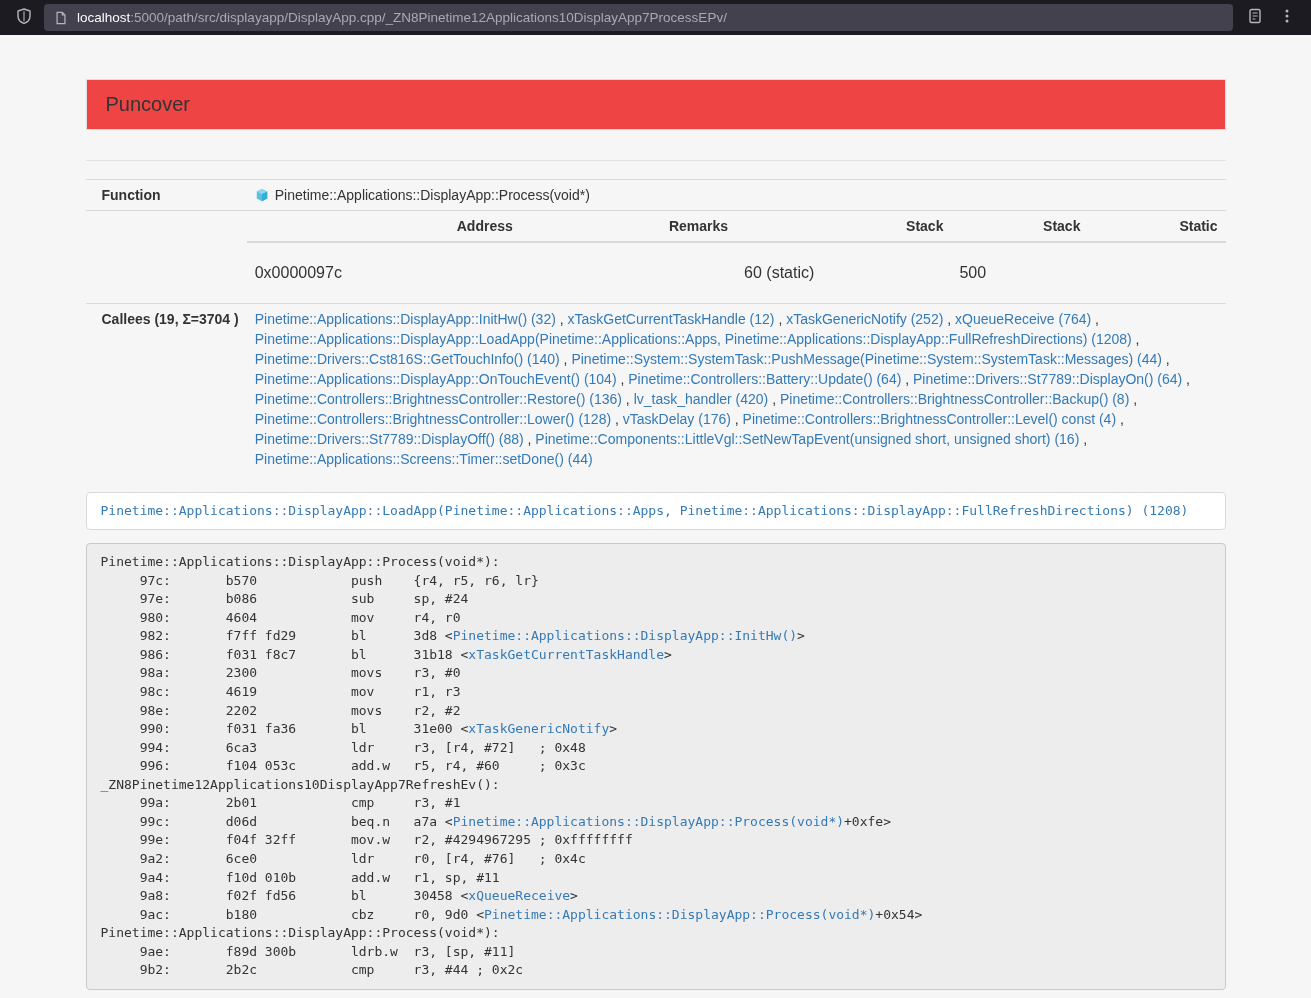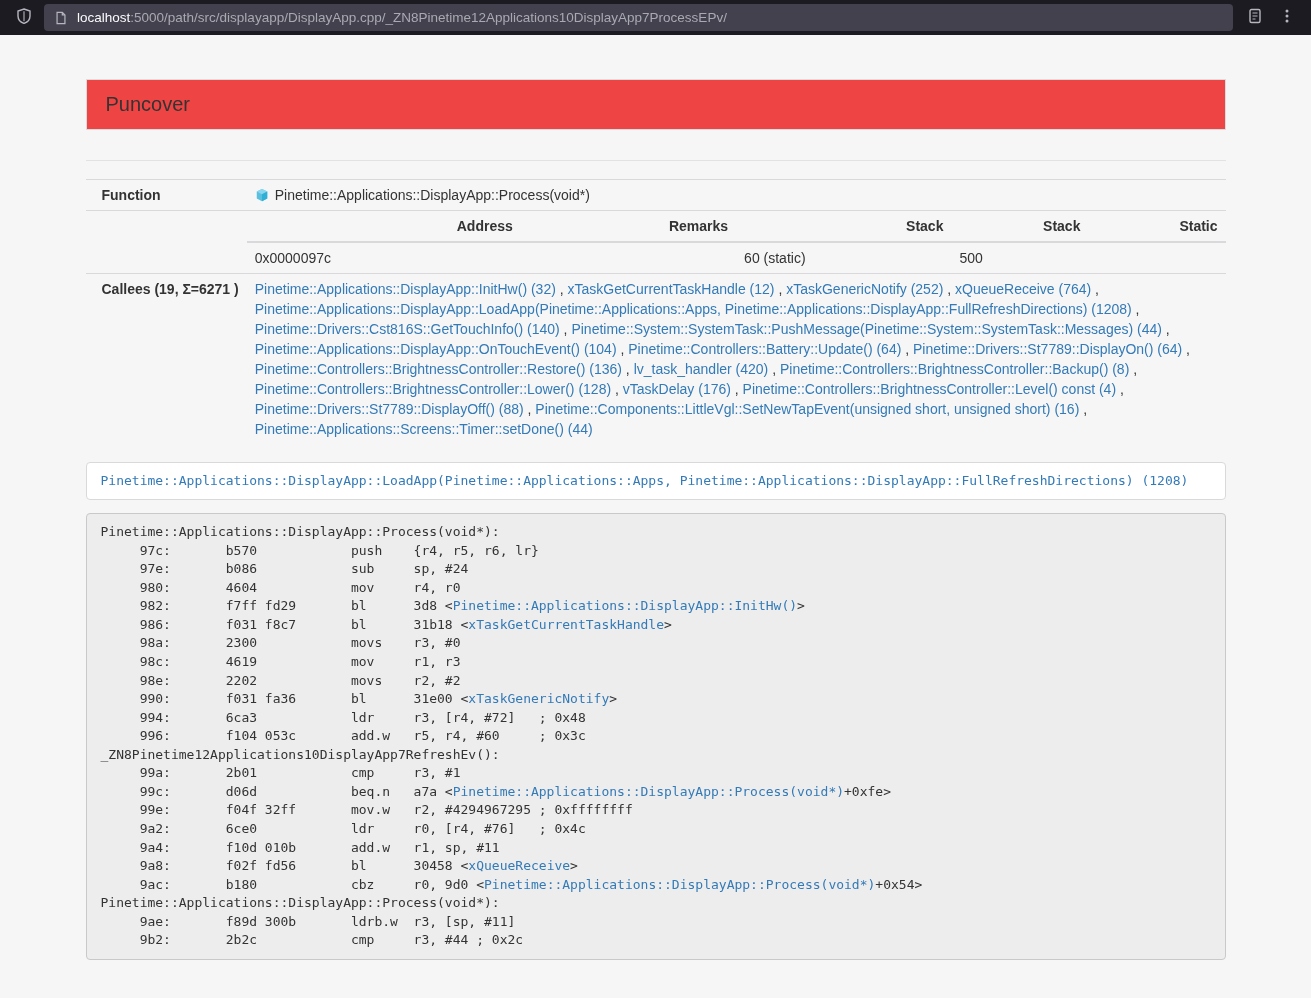--- a/index.html
+++ b/index.html
@@ -57,21 +57,21 @@
   .row-label {
     width: 145px; font-weight: bold !important;
     padding-left: 16px !important; white-space: nowrap;
   }
   .nested-cell { padding: 0 !important; }
   .inner-table { width: 100%; border-collapse: collapse; }
   .inner-table th {
     font-weight: bold; border-bottom: 2px solid #d9d9db;
     padding: 5px 8px; text-align: right; font-size: 14px; line-height: 20px;
   }
-  .inner-table td { padding: 5px 8px; font-size: 14px; line-height: 20px; }
+  .inner-table td { padding: 20px 8px; font-size: 16px; line-height: 20px; }
 
   .sym-icon { display: inline-block; width: 14px; height: 14px; margin-right: 6px; vertical-align: -2px; }
 
   .callee-link { color: #337ab7; text-decoration: none; }
   .callee-sep { color: #333; }
 
   .highlight-box {
     background: #ffffff; border: 1px solid #d9d9db; border-radius: 4px;
     padding: 9px 14px; margin-bottom: 13px;
     font-family: "DejaVu Sans Mono", monospace; font-size: 13px; line-height: 18px;
@@ -171,21 +171,21 @@
                   <td></td>
                   <td>60 (static)</td>
                   <td>500</td>
                   <td></td>
                 </tr>
               </tbody>
             </table>
           </td>
         </tr>
         <tr>
-          <th class="row-label">Callees (19, Σ=6271 )</th>
+          <th class="row-label">Callees (19, Σ=3704 )</th>
           <td class="callees-cell"><a href="#" class="callee-link">Pinetime::Applications::DisplayApp::InitHw() (32)</a><span class="callee-sep"> , </span><a href="#" class="callee-link">xTaskGetCurrentTaskHandle (12)</a><span class="callee-sep"> , </span><a href="#" class="callee-link">xTaskGenericNotify (252)</a><span class="callee-sep"> , </span><a href="#" class="callee-link">xQueueReceive (764)</a><span class="callee-sep"> , </span><a href="#" class="callee-link">Pinetime::Applications::DisplayApp::LoadApp(Pinetime::Applications::Apps, Pinetime::Applications::DisplayApp::FullRefreshDirections) (1208)</a><span class="callee-sep"> , </span><a href="#" class="callee-link">Pinetime::Drivers::Cst816S::GetTouchInfo() (140)</a><span class="callee-sep"> , </span><a href="#" class="callee-link">Pinetime::System::SystemTask::PushMessage(Pinetime::System::SystemTask::Messages) (44)</a><span class="callee-sep"> , </span><a href="#" class="callee-link">Pinetime::Applications::DisplayApp::OnTouchEvent() (104)</a><span class="callee-sep"> , </span><a href="#" class="callee-link">Pinetime::Controllers::Battery::Update() (64)</a><span class="callee-sep"> , </span><a href="#" class="callee-link">Pinetime::Drivers::St7789::DisplayOn() (64)</a><span class="callee-sep"> , </span><a href="#" class="callee-link">Pinetime::Controllers::BrightnessController::Restore() (136)</a><span class="callee-sep"> , </span><a href="#" class="callee-link">lv_task_handler (420)</a><span class="callee-sep"> , </span><a href="#" class="callee-link">Pinetime::Controllers::BrightnessController::Backup() (8)</a><span class="callee-sep"> , </span><a href="#" class="callee-link">Pinetime::Controllers::BrightnessController::Lower() (128)</a><span class="callee-sep"> , </span><a href="#" class="callee-link">vTaskDelay (176)</a><span class="callee-sep"> , </span><a href="#" class="callee-link">Pinetime::Controllers::BrightnessController::Level() const (4)</a><span class="callee-sep"> , </span><a href="#" class="callee-link">Pinetime::Drivers::St7789::DisplayOff() (88)</a><span class="callee-sep"> , </span><a href="#" class="callee-link">Pinetime::Components::LittleVgl::SetNewTapEvent(unsigned short, unsigned short) (16)</a><span class="callee-sep"> , </span><a href="#" class="callee-link">Pinetime::Applications::Screens::Timer::setDone() (44)</a></td>
         </tr>
       </tbody>
     </table>
 
     <div class="highlight-box">
       <a href="#" class="mono-link">Pinetime::Applications::DisplayApp::LoadApp(Pinetime::Applications::Apps, Pinetime::Applications::DisplayApp::FullRefreshDirections) (1208)</a>
     </div>
 
     <pre class="code-block"><div class="code-line">Pinetime::Applications::DisplayApp::Process(void*):</div><div class="code-line">     97c:       b570            push    {r4, r5, r6, lr}</div><div class="code-line">     97e:       b086            sub     sp, #24</div><div class="code-line">     980:       4604            mov     r4, r0</div><div class="code-line">     982:       f7ff fd29       bl      3d8 &lt;<a href="#" class="code-link">Pinetime::Applications::DisplayApp::InitHw()</a>&gt;</div><div class="code-line">     986:       f031 f8c7       bl      31b18 &lt;<a href="#" class="code-link">xTaskGetCurrentTaskHandle</a>&gt;</div><div class="code-line">     98a:       2300            movs    r3, #0</div><div class="code-line">     98c:       4619            mov     r1, r3</div><div class="code-line">     98e:       2202            movs    r2, #2</div><div class="code-line">     990:       f031 fa36       bl      31e00 &lt;<a href="#" class="code-link">xTaskGenericNotify</a>&gt;</div><div class="code-line">     994:       6ca3            ldr     r3, [r4, #72]   ; 0x48</div><div class="code-line">     996:       f104 053c       add.w   r5, r4, #60     ; 0x3c</div><div class="code-line">_ZN8Pinetime12Applications10DisplayApp7RefreshEv():</div><div class="code-line">     99a:       2b01            cmp     r3, #1</div><div class="code-line">     99c:       d06d            beq.n   a7a &lt;<a href="#" class="code-link">Pinetime::Applications::DisplayApp::Process(void*)</a>+0xfe&gt;</div><div class="code-line">     99e:       f04f 32ff       mov.w   r2, #4294967295 ; 0xffffffff</div><div class="code-line">     9a2:       6ce0            ldr     r0, [r4, #76]   ; 0x4c</div><div class="code-line">     9a4:       f10d 010b       add.w   r1, sp, #11</div><div class="code-line">     9a8:       f02f fd56       bl      30458 &lt;<a href="#" class="code-link">xQueueReceive</a>&gt;</div><div class="code-line">     9ac:       b180            cbz     r0, 9d0 &lt;<a href="#" class="code-link">Pinetime::Applications::DisplayApp::Process(void*)</a>+0x54&gt;</div><div class="code-line">Pinetime::Applications::DisplayApp::Process(void*):</div><div class="code-line">     9ae:       f89d 300b       ldrb.w  r3, [sp, #11]</div><div class="code-line">     9b2:       2b2c            cmp     r3, #44 ; 0x2c</div></pre>

